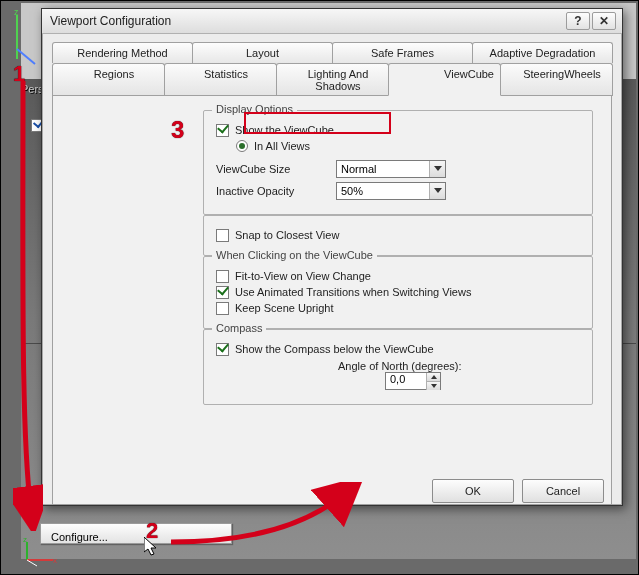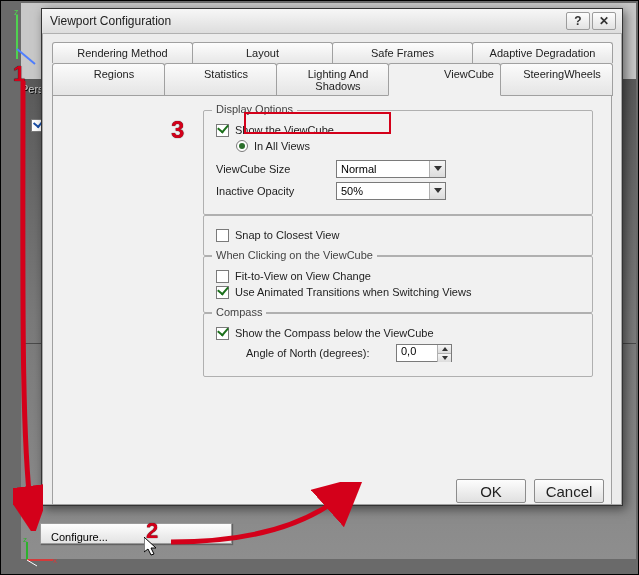--- a/index.html
+++ b/index.html
@@ -276,23 +276,23 @@
   }
   .btn {
     min-width: 60px;
     height: 22px;
     border: 1px solid #8c8c8c;
     background: linear-gradient(180deg,#fdfdfd,#e0e0e0);
     border-radius: 2px;
     display: flex;
     align-items: center;
     justify-content: center;
-    font-size: 15px;
+    font-size: 11px;
     color: #222;
-    padding: 0 4px;
+    padding: 0 10px;
   }
 
   
   .hl {
     position: absolute;
     border: 2px solid #d4001a;
     pointer-events: none;
   }
 
   
@@ -423,29 +423,33 @@
         <div class="group">
           <span class="group-title">When Clicking on the ViewCube</span>
           <div class="row">
             <span class="chk"></span>
             <span class="lbl">Fit-to-View on View Change</span>
           </div>
           <div class="row">
             <span class="chk checked"></span>
             <span class="lbl">Use Animated Transitions when Switching Views</span>
           </div>
+          <div class="row">
+            <span class="chk"></span>
+            <span class="lbl">Keep Scene Upright</span>
+          </div>
         </div>
 
         <div class="group">
           <span class="group-title">Compass</span>
           <div class="row">
             <span class="chk checked"></span>
             <span class="lbl">Show the Compass below the ViewCube</span>
           </div>
-          <div class="field-row" style="margin-left:30px;">
+          <div class="field-row" style="margin-left:30px;flex-direction:column;">
             <span class="field-label" style="width:150px;">Angle of North (degrees):</span>
             <div class="spinner">
               <span class="val">0,0</span>
               <span class="btns">
                 <div>
                     <svg width="6" height="4">
                       <polygon points="3,0 6,4 0,4" fill="#333"></polygon>
                     </svg>
                   </div>
                 <div>

